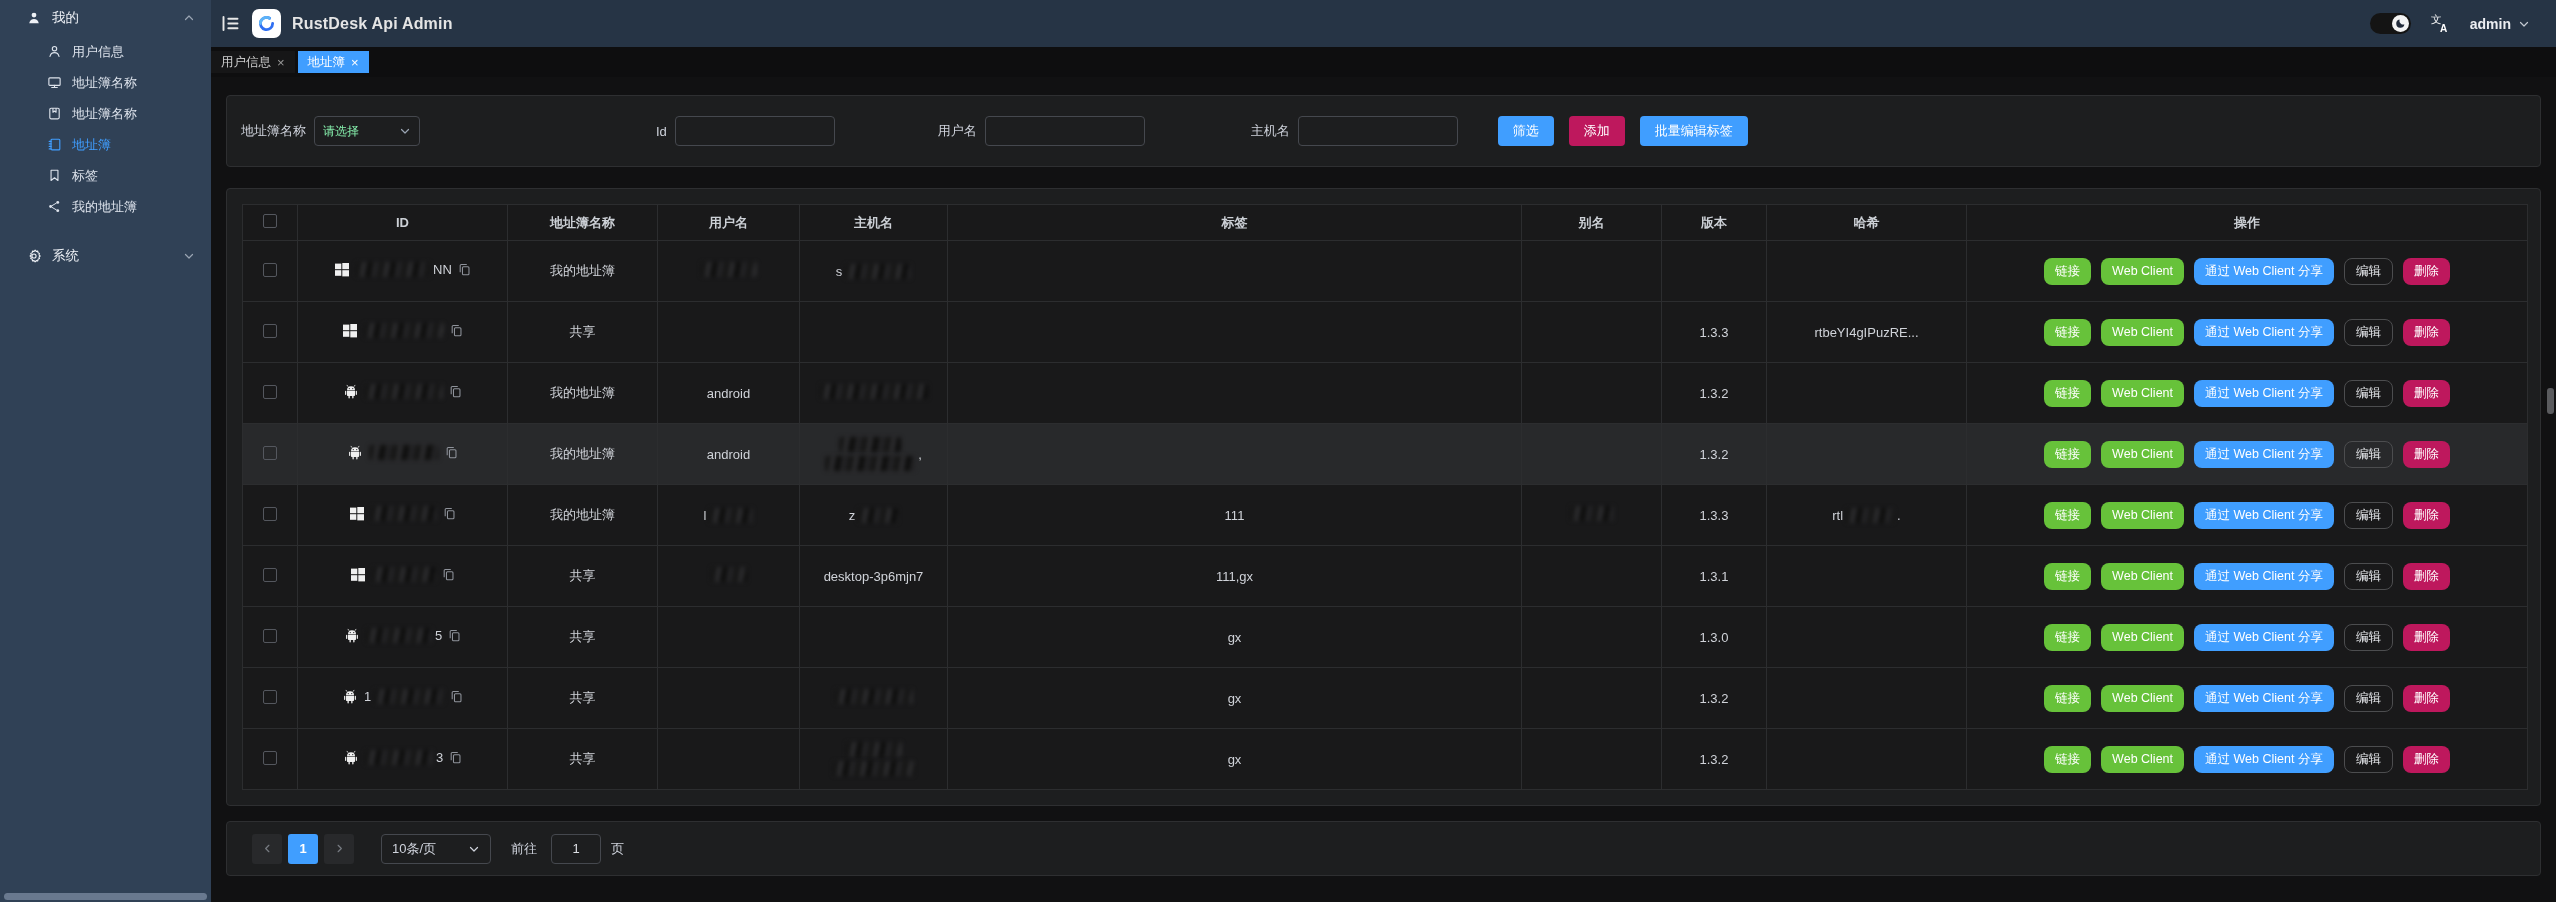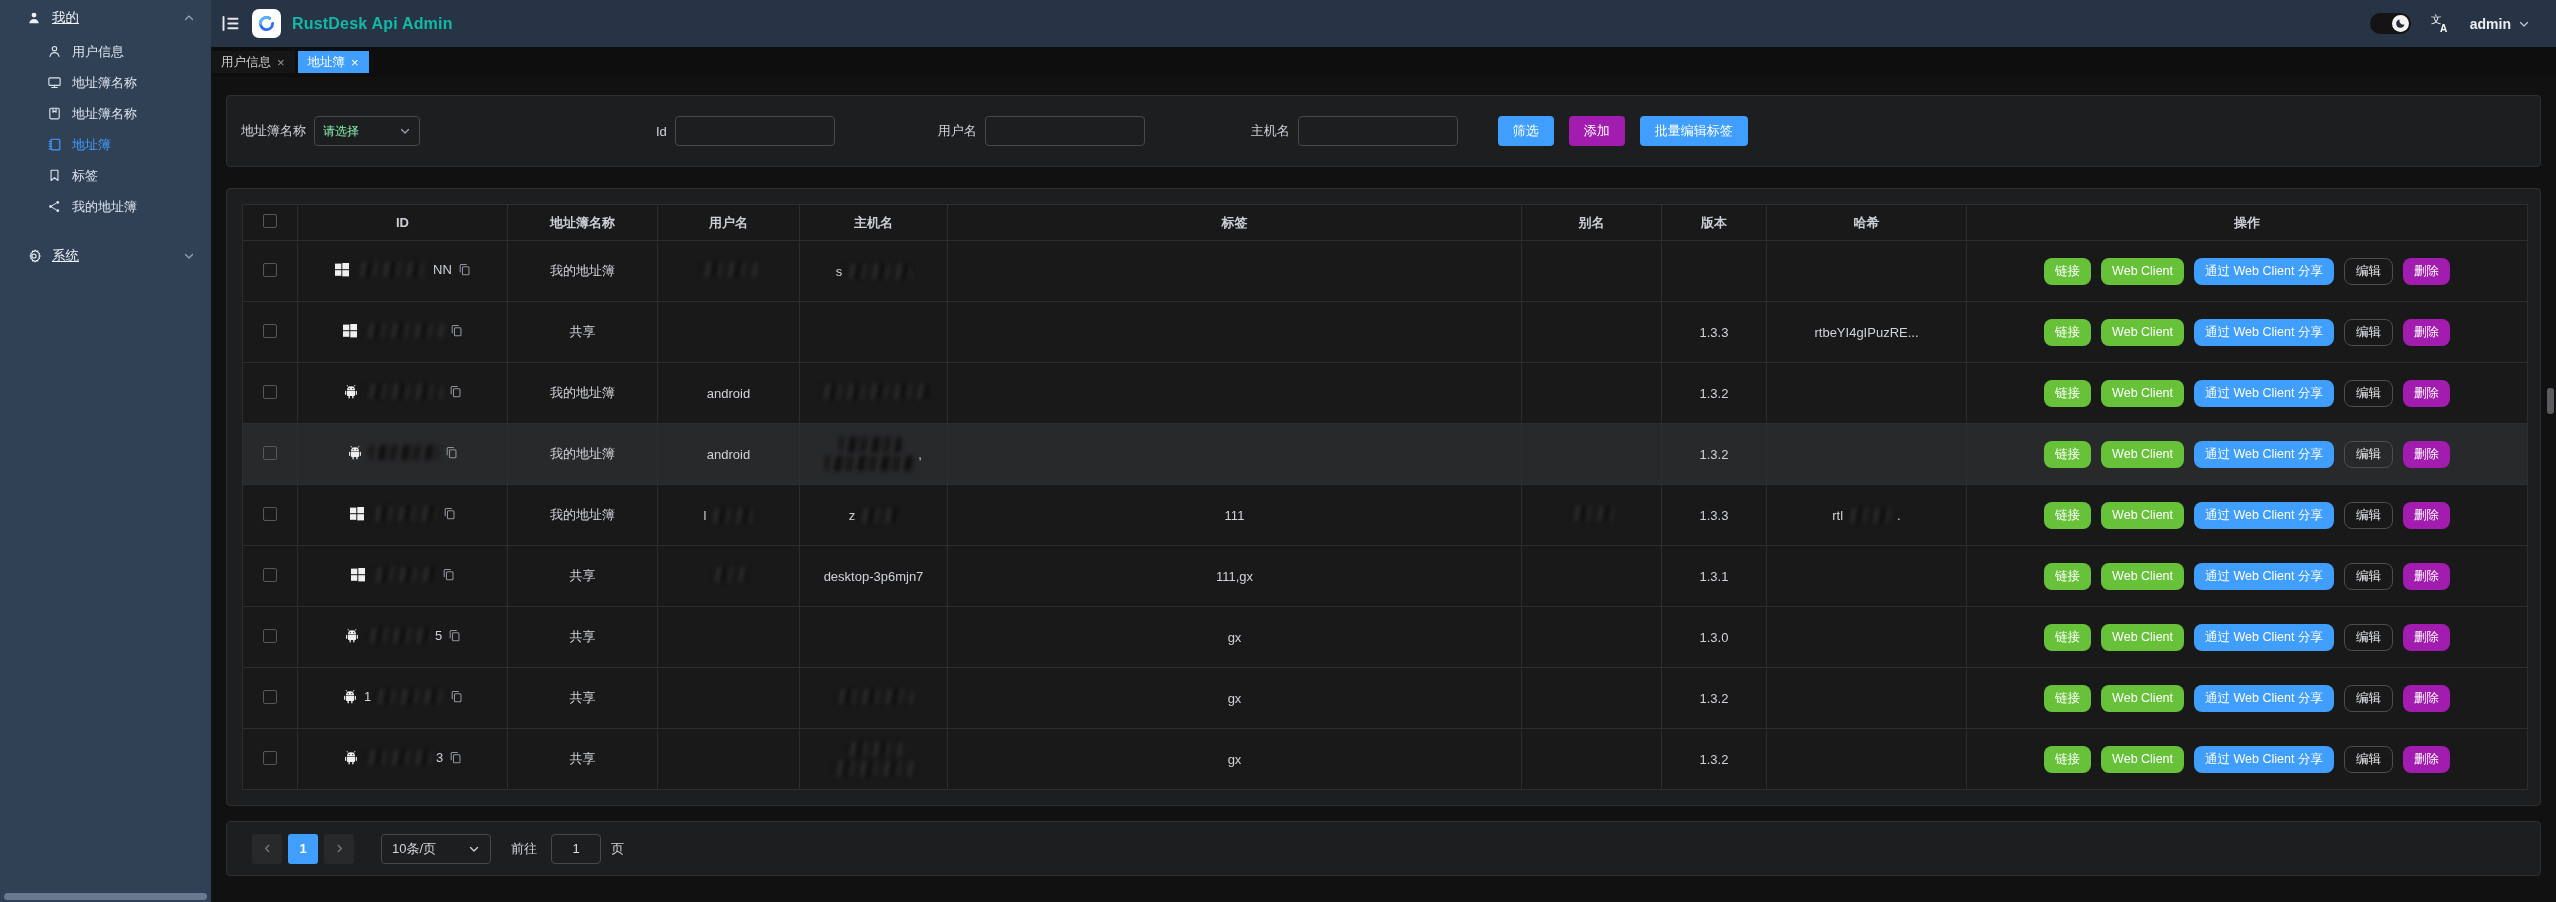--- a/index.html
+++ b/index.html
@@ -2,39 +2,39 @@
 <html><head>
 <meta charset="utf-8">
 <style>
   * { margin:0; padding:0; box-sizing:border-box; }
   html,body { width:2556px; height:902px; overflow:hidden; }
   body { background:#111112; font-family:"Liberation Sans","DejaVu Sans",sans-serif; }
   .app { display:flex; width:2556px; height:902px; }
 
   
   .sidebar { width:211px; flex-shrink:0; background:#304156; position:relative; color:#dde3ec; }
-  .side-group { height:36px; display:flex; align-items:center; gap:10px; padding:0 16px 0 26px; font-size:13.5px; color:#eef1f6; cursor:pointer;text-decoration:underline; }
+  .side-group { height:36px; display:flex; align-items:center; gap:10px; padding:0 16px 0 26px; font-size:13.5px; color:#eef1f6; cursor:pointer; }
   .side-group .chev { margin-left:auto; }
   .side-item { height:31px; display:flex; align-items:center; gap:10px; padding-left:47px; font-size:13px; color:#dde3ec; cursor:pointer; }
   .side-item.active { color:#409EFF; }
   .side-item .icon.mi { width:15px; height:15px; }
   .icon { display:inline-flex; align-items:center; justify-content:center; }
   .icon svg { width:100%; height:100%; display:block; }
   .side-group .icon.gi { width:16px; height:16px; }
   .chev { width:12px; height:12px; color:#9aa5b3; }
   .side-sys { margin-top:16px; }
   .side-scroll { position:absolute; left:4px; right:4px; bottom:2px; height:7px; border-radius:4px; background:rgba(186,201,221,.42); }
 
   
   .main { flex:1; display:flex; flex-direction:column; min-width:0; }
   .topbar { height:47px; background:#263445; display:flex; align-items:center; gap:11px; padding:0 26px 0 9px; flex-shrink:0; }
   .fold { width:21px; height:21px; color:#e8e8e8; cursor:pointer; }
   .brand-logo { width:29px; height:29px; background:#ffffff; border-radius:7px; display:flex; align-items:center; justify-content:center; }
   .brand-logo svg { width:21px; height:21px; }
-  .app-title { color:#14b8a6; font-size:16px; font-weight:bold; letter-spacing:.2px; }
+  .app-title { color:#e5e5e5; font-size:16px; font-weight:bold; letter-spacing:.2px; }
   .topbar-right { margin-left:auto; display:flex; align-items:center; gap:19px; }
   .toggle { width:41px; height:21px; background:#141414; border-radius:11px; position:relative; cursor:pointer; }
   .toggle-knob { position:absolute; top:2px; right:2px; width:17px; height:17px; background:#f4f4f4; border-radius:50%; display:flex; align-items:center; justify-content:center; }
   .toggle-knob svg { width:11px; height:11px; }
   .lang { width:21px; height:21px; cursor:pointer; }
   .user-menu { display:flex; align-items:center; gap:7px; color:#eceef2; font-size:14px; cursor:pointer;font-weight:bold; }
   .user-menu .chev { color:#c3c9d2; }
 
   
   .tabbar { height:30px; background:#0e0e0f; display:flex; align-items:flex-start; padding:4px 0 0 0; flex-shrink:0; }
@@ -53,21 +53,21 @@
   .f-select { width:106px; height:30px; background:#1d1e1f; border:1px solid #45484e; border-radius:4px; display:flex; align-items:center; justify-content:space-between; padding:0 8px; cursor:pointer; }
   .f-select .ph { font-size:12px; color:#86efac; }
   .f-input { width:160px; height:30px; background:transparent; border:1px solid #45484e; border-radius:4px; color:#dcdfe4; font-size:13px; padding:0 10px; outline:none; }
   .ml-id { margin-left:236px; }
   .ml-user { margin-left:103px; }
   .ml-host { margin-left:106px; }
   .ml-btn { margin-left:40px; }
   .ml-15 { margin-left:15px; }
   .btn { border:none; border-radius:4px; height:30px; padding:0 15px; font-size:13px; color:#ffffff; cursor:pointer; white-space:nowrap; font-family:inherit; }
   .btn-blue { background:#409EFF; }
-  .btn-red { background:#a21caf; }
+  .btn-red { background:#be185d; }
   .btn-green { background:#67C23A; }
   .btn-ghost { background:transparent; border:1px solid #4c4d4f; color:#e8eaee; }
 
   
   .table-card { margin-top:21px; padding:15px; }
   table { width:100%; border-collapse:collapse; table-layout:fixed; background:#19191a; font-size:13px; color:#d0d3d9; }
   th,td { border:1px solid #2c2d2f; text-align:center; vertical-align:middle; padding:4px 6px; overflow:hidden; }
   th { height:36px; font-weight:bold; color:#ccd0d6; font-size:13px; }
   td { height:61px; }
   tr.hl td { background:#28292b; }

